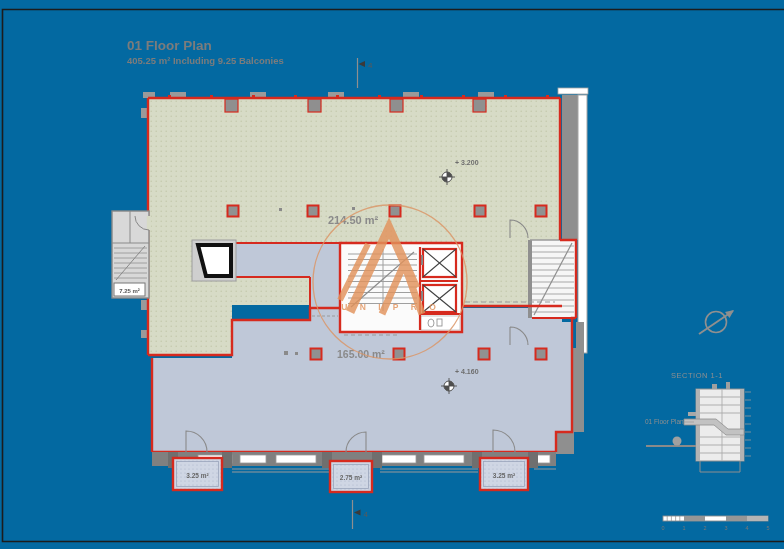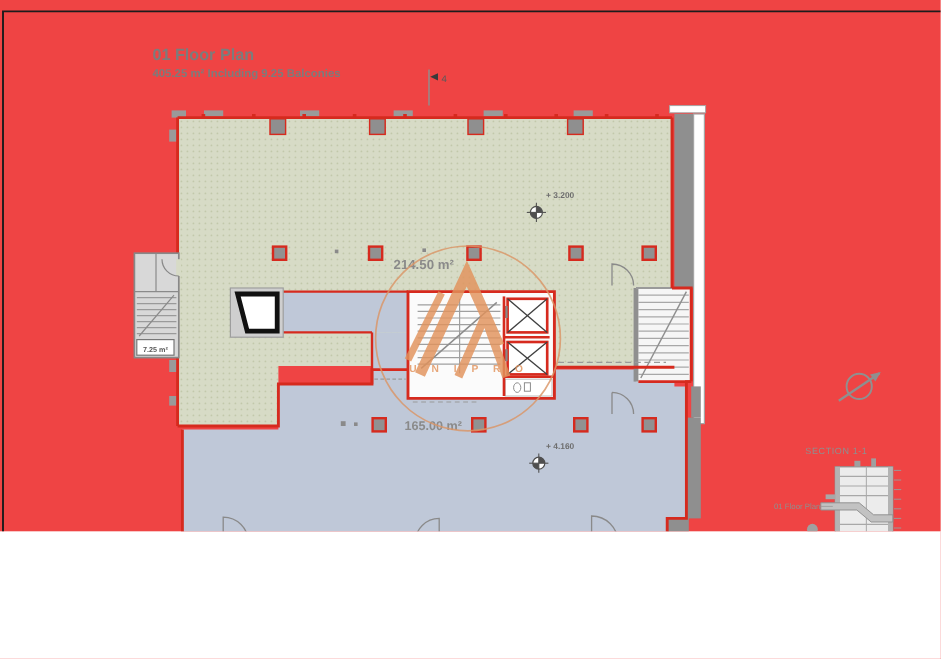--- a/index.html
+++ b/index.html
@@ -1,16 +1,16 @@
 <!DOCTYPE html>
 <html><head>
 <meta charset="utf-8">
 <style>
   html,body{margin:0;padding:0;background:#fff;}
-  .sheet{position:relative;width:784px;height:443px;background:#ef4444;overflow:hidden;
+  .sheet{position:relative;width:784px;height:549px;background:#0369a1;overflow:hidden;
          font-family:"Liberation Sans",sans-serif;}
   svg{position:absolute;left:0;top:0;}
   text{font-family:"Liberation Sans",sans-serif;}
 </style>
 </head>
 <body>
 
 <div class="sheet">
 <svg width="784" height="549" viewBox="0 0 784 549">
   <defs>

